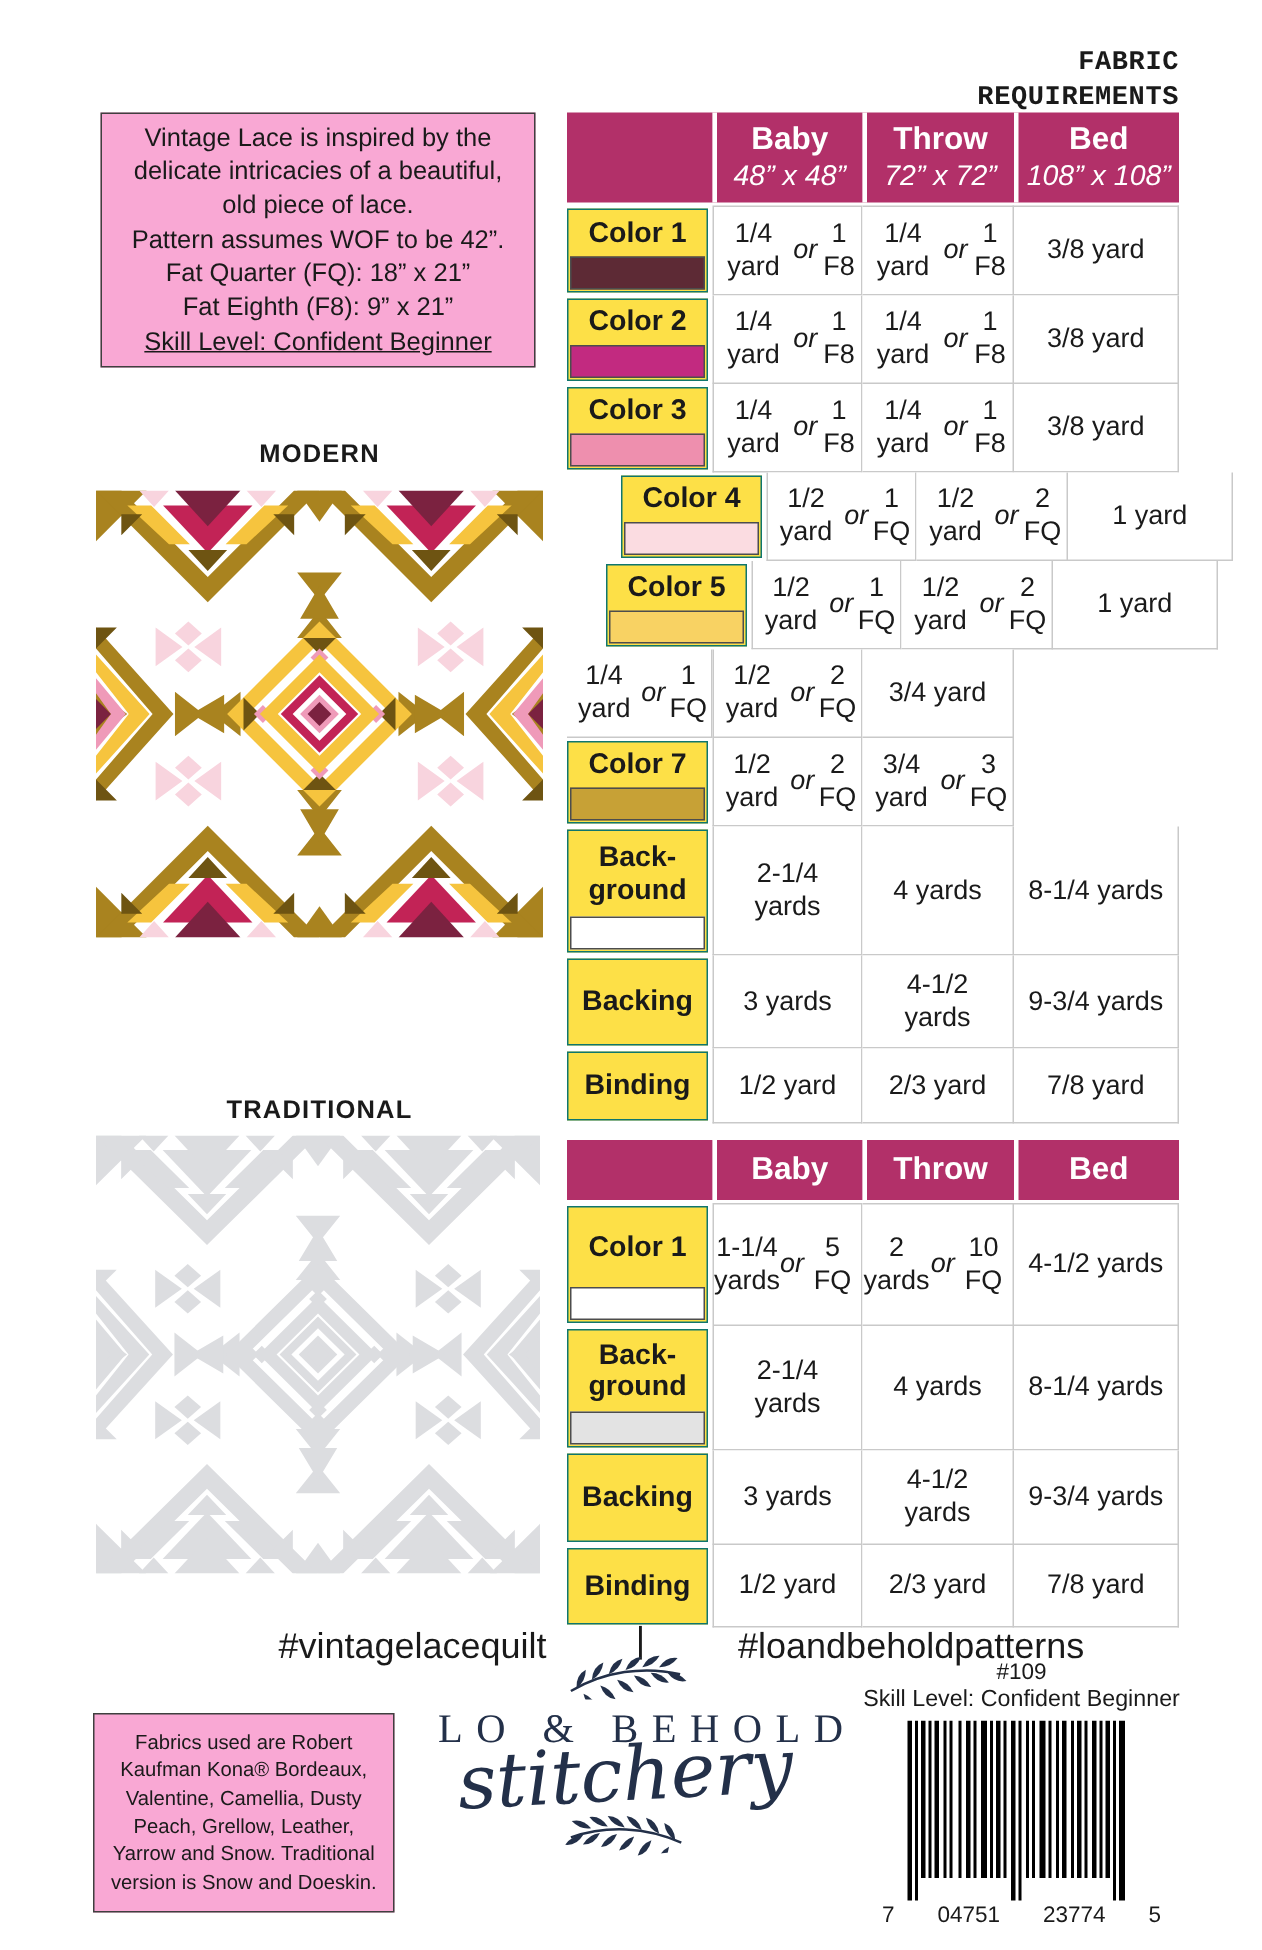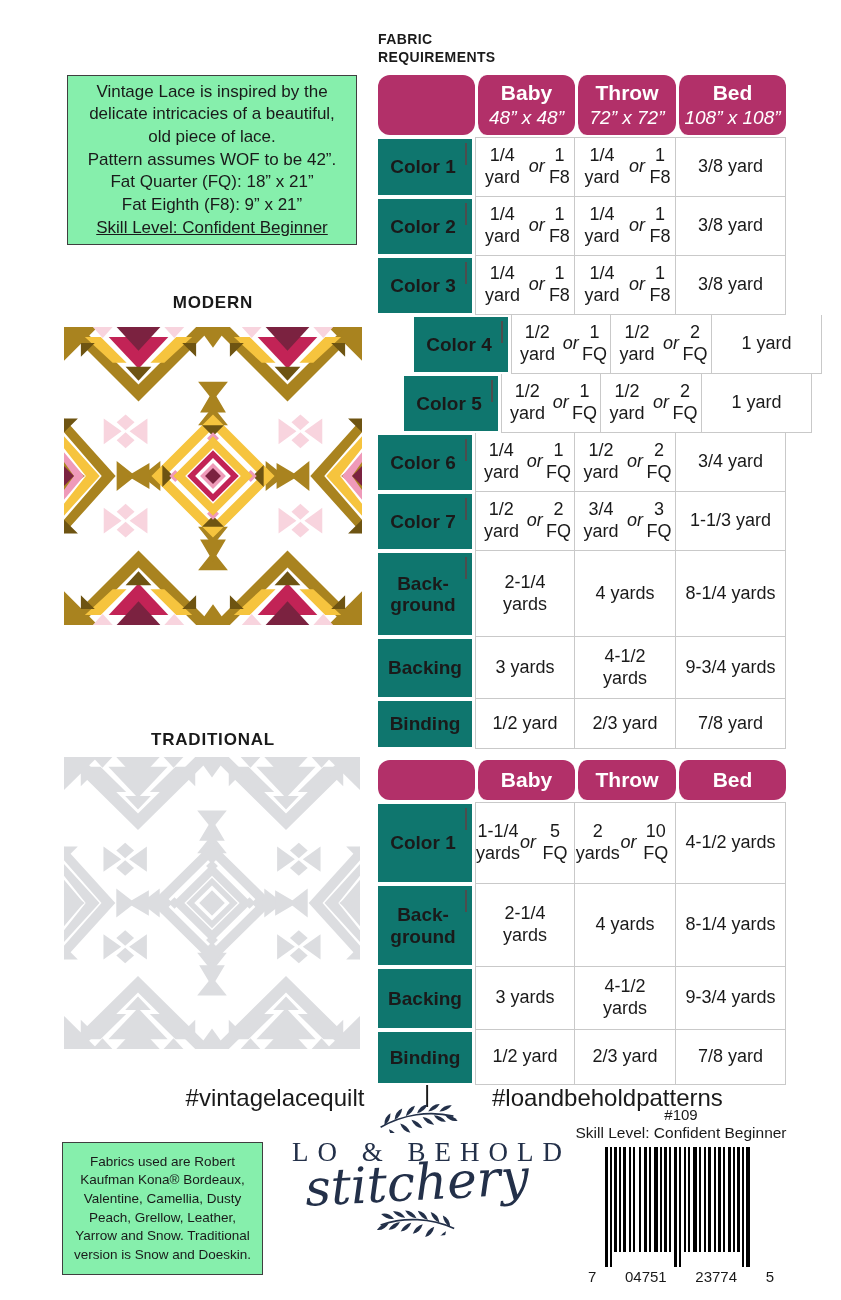--- a/index.html
+++ b/index.html
@@ -1,41 +1,41 @@
 <!DOCTYPE html>
 <html><head>
 <meta charset="utf-8">
 <style>
   html,body{margin:0;padding:0;background:#ffffff;}
   .page{position:relative;width:841px;height:1300px;background:#ffffff;overflow:hidden;
         font-family:"Liberation Sans","DejaVu Sans",sans-serif;color:#1a1a1a;}
 
   
-  .info-box{position:absolute;background:#86efac;border:1px solid #3f3f3f;text-align:center;box-sizing:border-box;}
+  .info-box{position:absolute;background:#f9a8d4;border:1px solid #3f3f3f;text-align:center;box-sizing:border-box;}
   #intro-box{left:67px;top:75px;width:290px;height:170px;font-size:17px;line-height:1.33;
              display:flex;flex-direction:column;justify-content:center;padding:4px 6px;}
   #intro-box .pre{white-space:pre-line;}
   .u{text-decoration:underline;}
   #fabrics-box{left:62px;top:1142px;width:201px;height:133px;font-size:13.5px;line-height:1.38;
                display:flex;align-items:center;padding:4px 9px;}
 
   
-  .fr-title{position:absolute;left:378px;top:31px;width:408px;text-align:left;font-weight:bold;
-            font-size:14px;line-height:1.25;white-space:pre-line;letter-spacing:0.4px;}
+  .fr-title{position:absolute;left:378px;top:31px;width:408px;text-align:right;font-weight:bold;
+            font-size:18px;line-height:1.25;white-space:pre-line;letter-spacing:0.4px;font-family:Liberation Mono, monospace;}
 
   
   .ftable{position:absolute;width:408px;}
   .thead{display:grid;grid-template-columns:97px 100px 101px 110px;border-bottom:2px solid #fff;}
-  .th{background:#b23069;color:#fff;display:flex;flex-direction:column;align-items:center;justify-content:center;border-left:3px solid #fff;border-radius:12px;}
+  .th{background:#b23069;color:#fff;display:flex;flex-direction:column;align-items:center;justify-content:center;border-left:3px solid #fff;}
   .th:first-child{border-left:none;}
   .th-label{font-weight:bold;font-size:21px;line-height:1.1;}
   .th-size{font-style:italic;font-size:19px;margin-top:2px;}
   .trow{display:grid;grid-template-columns:97px 100px 101px 110px;}
   .tlabel{display:flex;flex-direction:column;padding:2px 3px 2px 0;box-sizing:border-box;}
-  .tlabel-inner{flex:1;background:#0f766e;border:4px solid #0f766e;display:flex;}
+  .tlabel-inner{flex:1;background:#fde047;border:1px solid #0f766e;display:flex;flex-direction:column;}
   .tlabel-text{flex:1;display:flex;align-items:center;justify-content:center;font-weight:bold;
                font-size:19px;text-align:center;line-height:1.12;white-space:pre-line;}
   .tswatch{height:20px;border:1px solid #4d4d4d;margin:0 1px 1px 1px;}
   .tcell{border-right:1px solid #c9c9c9;border-bottom:1px solid #c9c9c9;background:#fff;
          display:flex;align-items:center;justify-content:center;text-align:center;
          font-size:18px;line-height:1.22;}
   .trow .tcell:nth-child(2){border-left:1px solid #c9c9c9;}
   .trow-first .tcell{border-top:1px solid #c9c9c9;}
 
   
@@ -196,40 +196,33 @@
           <div class="tlabel-inner">
             <div class="tlabel-text">Color 5</div>
             <div class="tswatch" style="background: rgb(248, 210, 99);"></div>
           </div>
         </div>
         <div class="tcell">1/2 yard<br><i>or</i> 1 FQ</div>
         <div class="tcell">1/2 yard<br><i>or</i> 2 FQ</div>
         <div class="tcell">1 yard</div>
       </div>
       <div class="trow" style="height: 59px;">
-        <div class="tlabel">
-          <div class="tlabel-inner">
-            <div class="tlabel-text">Color 6</div>
-            <div class="tswatch" style="background: rgb(111, 85, 19);"></div>
-          </div>
-        </div>
         <div class="tcell">1/4 yard<br><i>or</i> 1 FQ</div>
         <div class="tcell">1/2 yard<br><i>or</i> 2 FQ</div>
         <div class="tcell">3/4 yard</div>
       </div>
       <div class="trow" style="height: 59px;">
         <div class="tlabel">
           <div class="tlabel-inner">
             <div class="tlabel-text">Color 7</div>
             <div class="tswatch" style="background: rgb(199, 161, 54);"></div>
           </div>
         </div>
         <div class="tcell">1/2 yard<br><i>or</i> 2 FQ</div>
         <div class="tcell">3/4 yard<br><i>or</i> 3 FQ</div>
-        <div class="tcell">1-1/3 yard</div>
       </div>
       <div class="trow" style="height: 86px;">
         <div class="tlabel">
           <div class="tlabel-inner">
             <div class="tlabel-text">Back-
 ground</div>
             <div class="tswatch" style="background: rgb(255, 255, 255);"></div>
           </div>
         </div>
         <div class="tcell">2-1/4<br>yards</div>

